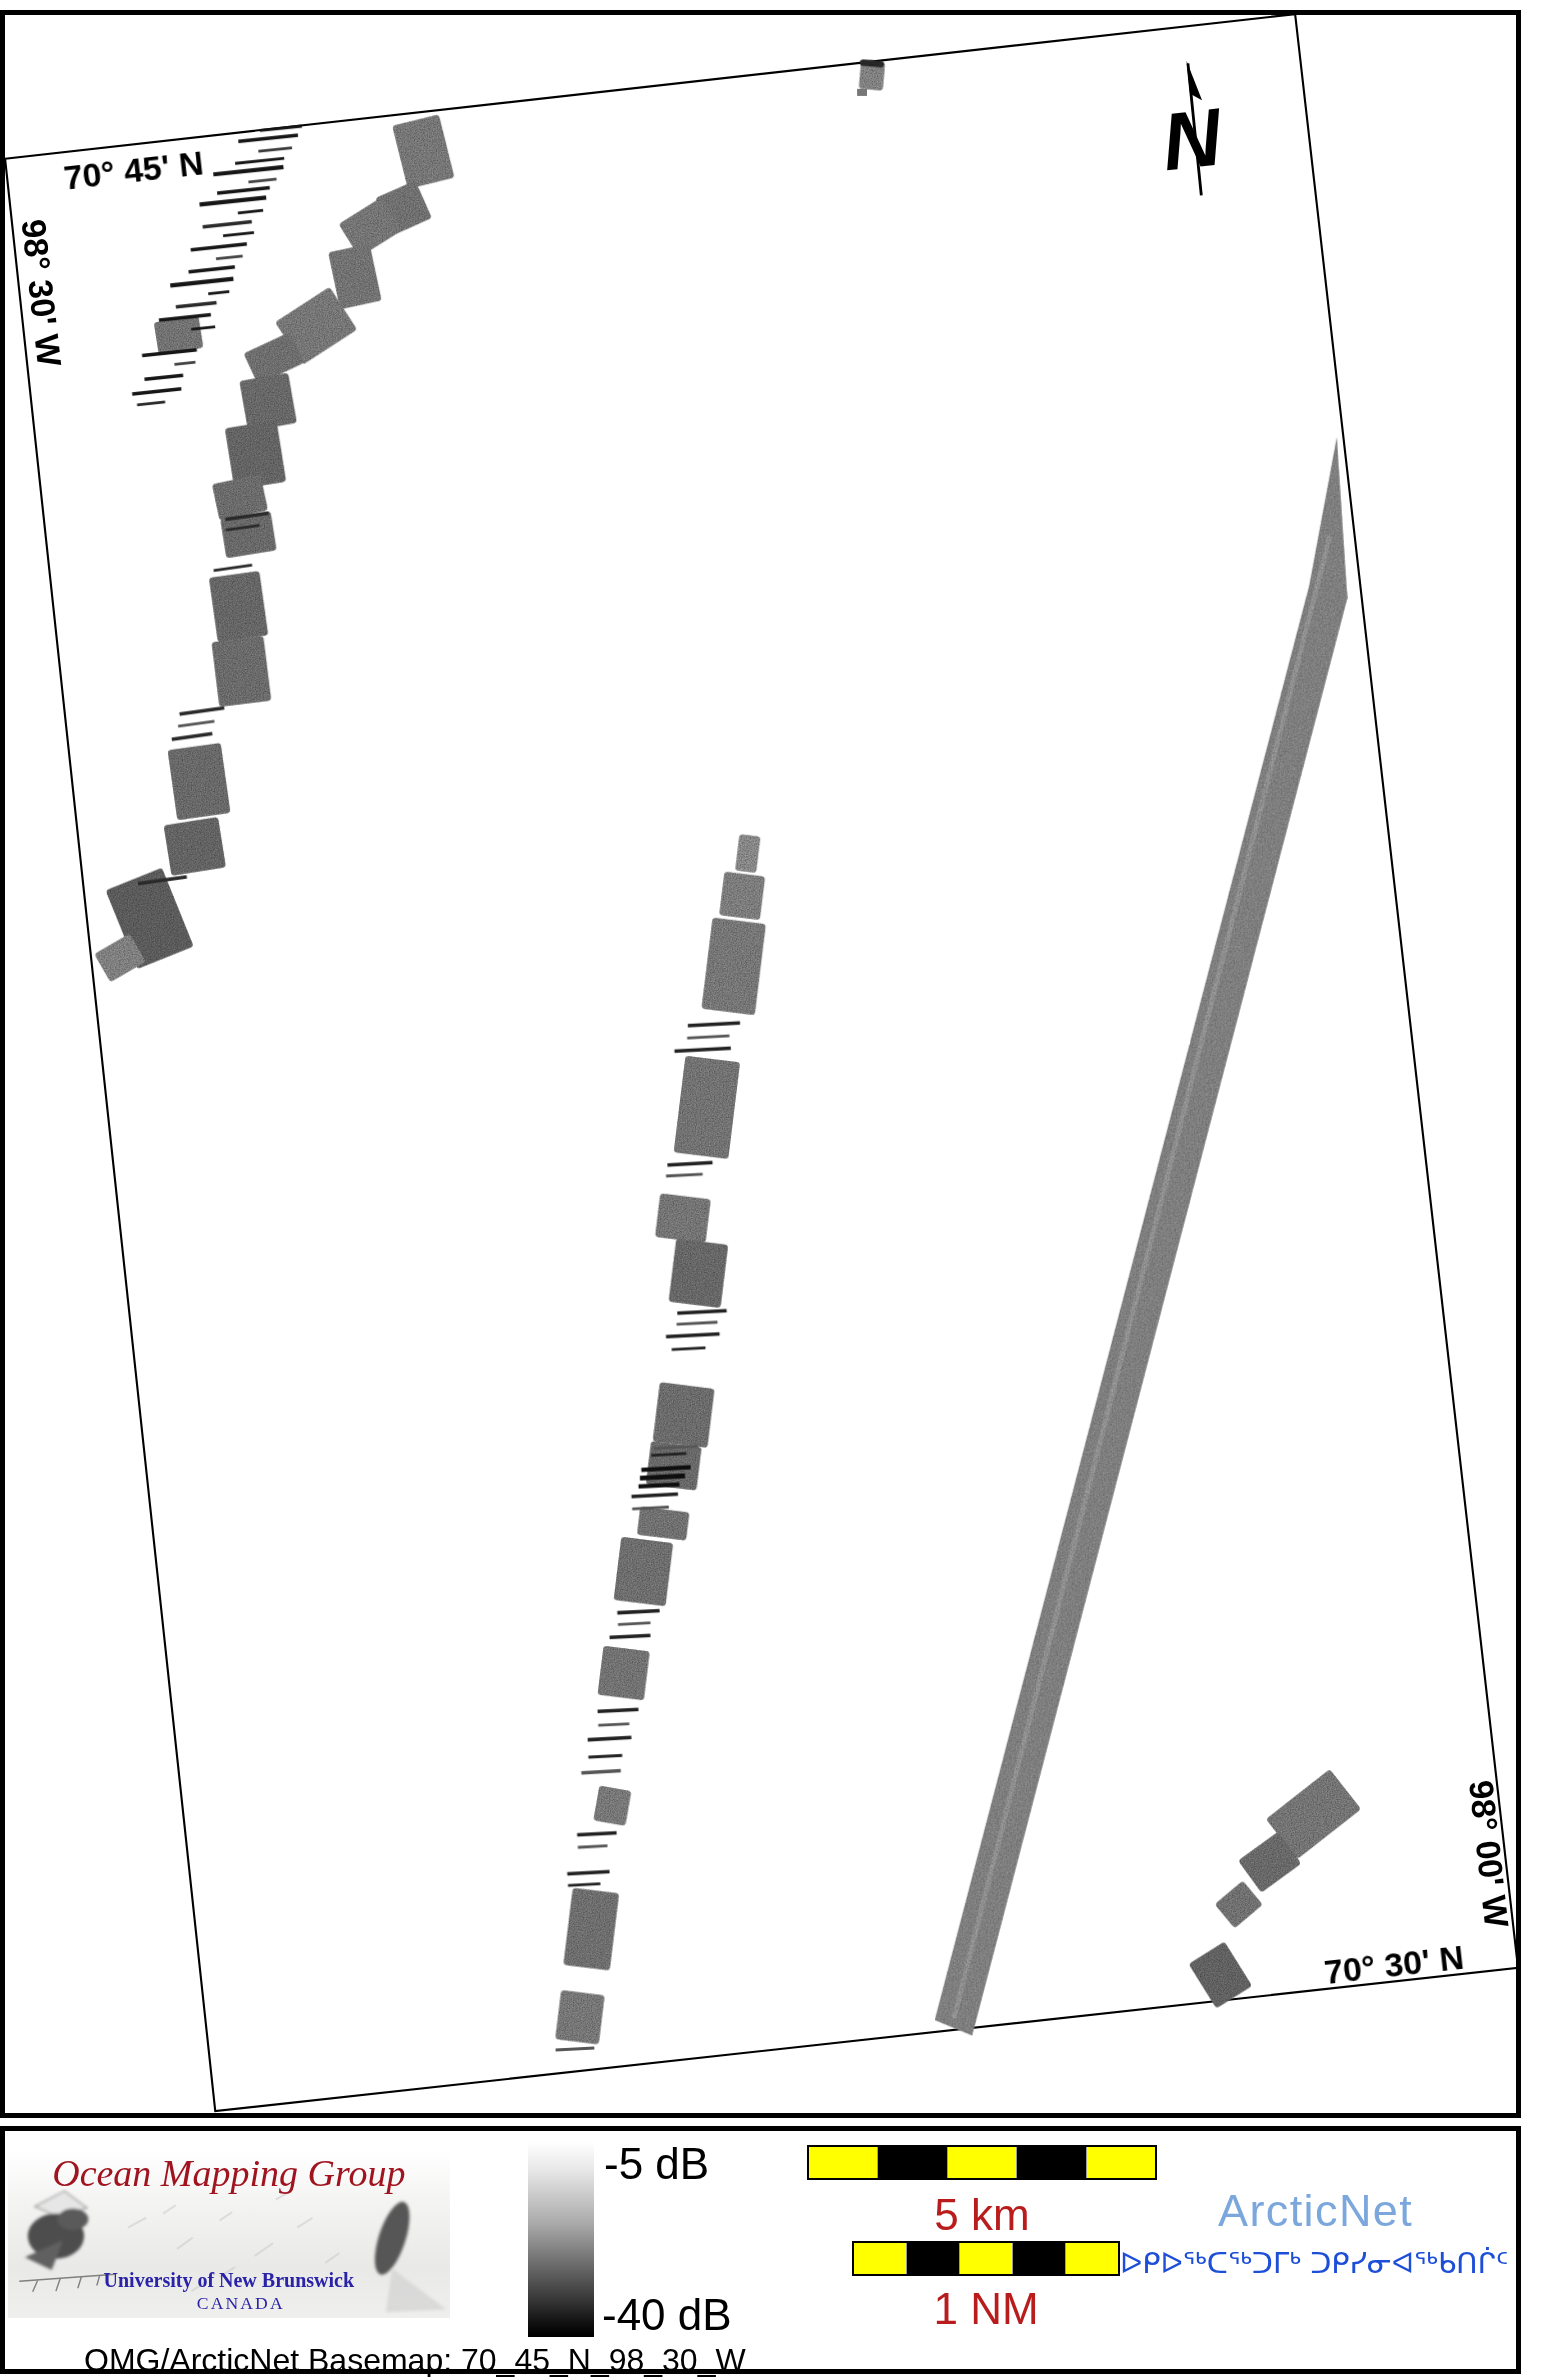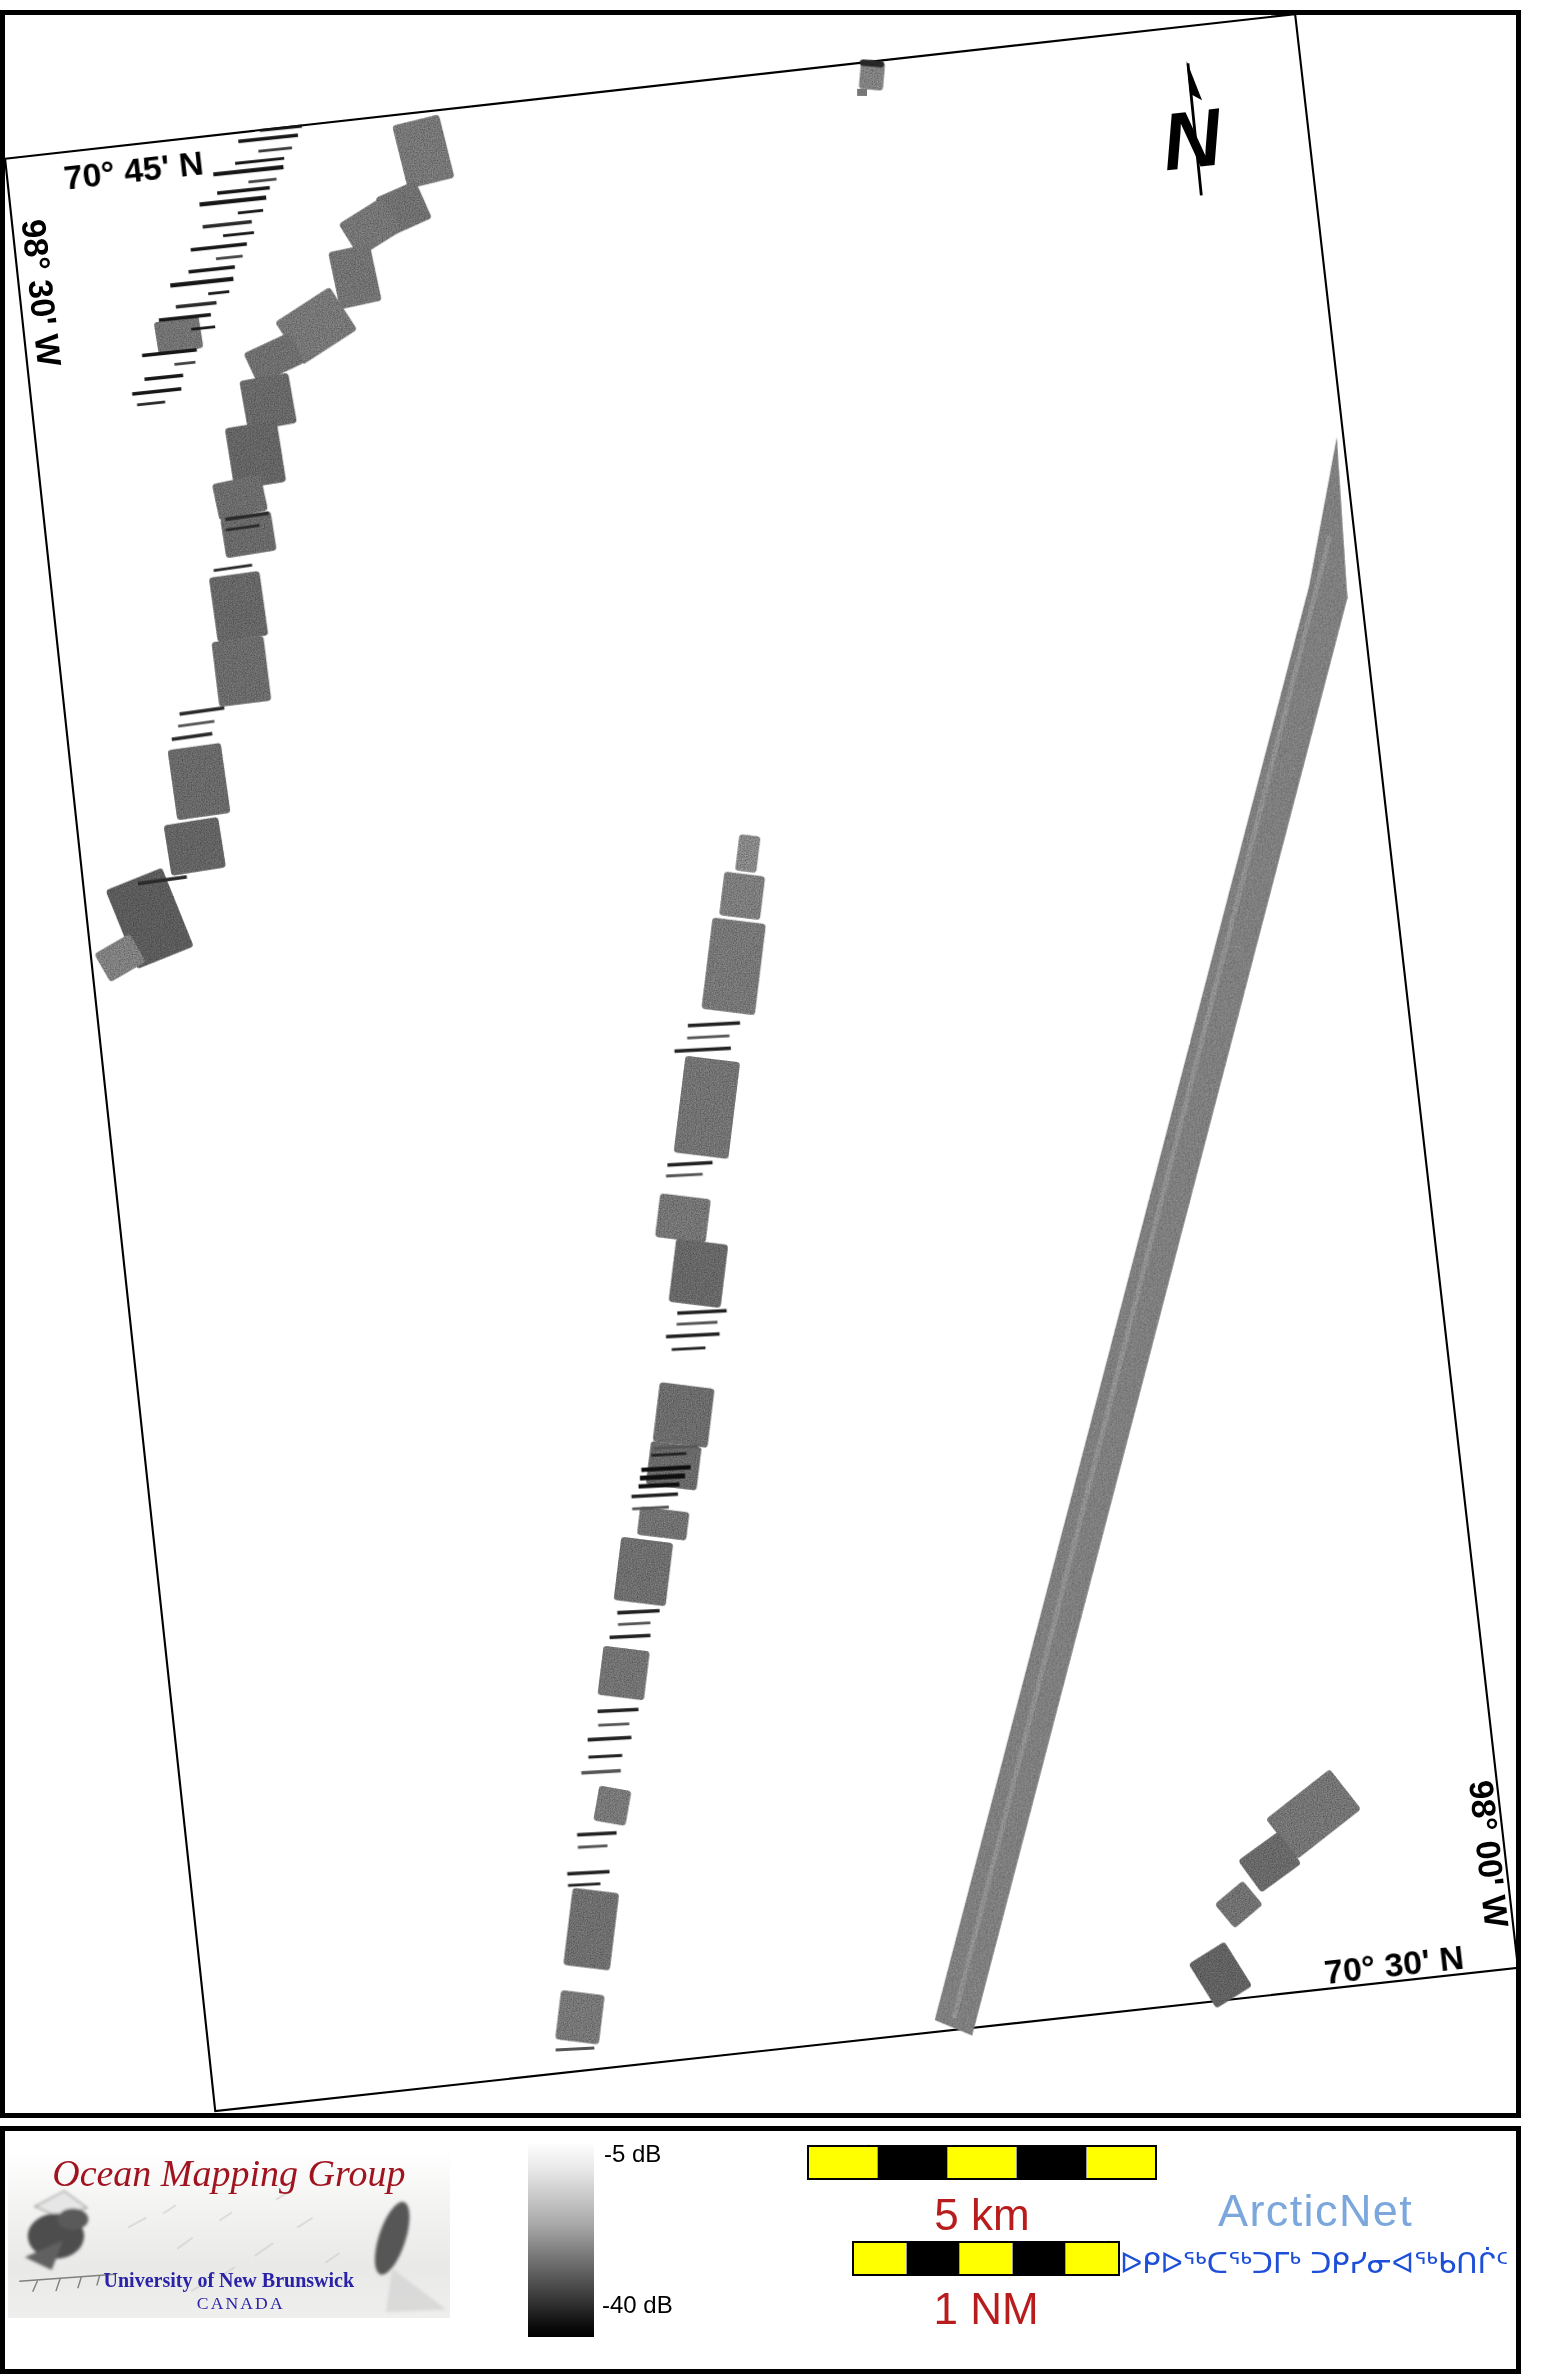--- a/index.html
+++ b/index.html
@@ -14,21 +14,21 @@
             background:linear-gradient(180deg,#ffffff 0%,#f4f4f3 30%,#e9e9e8 70%,#efefee 100%);}
   .omg-title{position:absolute;left:0;top:1.4px;width:100%;text-align:center;
              font-family:"Liberation Serif",serif;font-style:italic;font-weight:normal;
              font-size:38px;color:#a01420;white-space:nowrap;}
   .omg-unb{position:absolute;left:0;top:119px;width:100%;text-align:center;
            font-family:"Liberation Serif",serif;font-weight:bold;font-size:20px;color:#2a23a8;}
   .omg-canada{position:absolute;left:0;top:143px;width:100%;text-align:center;
               font-family:"Liberation Serif",serif;font-size:17.6px;letter-spacing:2.1px;color:#2a23a8;padding-left:12px;}
   .colorbar{left:528px;top:2142px;width:66px;height:195px;
             background:linear-gradient(180deg,#ffffff 0%,#e6e6e6 15%,#a9a9a9 42%,#6e6e6e 62%,#333333 82%,#0a0a0a 95%,#000 100%);}
-  .cb-label{font-size:24px;color:#000;white-space:nowrap;line-height:1;}
+  .cb-label{font-size:44px;color:#000;white-space:nowrap;line-height:1;}
   .cb-top{left:604px;top:2142px;}
   .cb-bottom{left:602px;top:2293px;}
   .scalebar{box-sizing:border-box;border:2.8px solid #000;display:flex;height:35px;background:#000;}
   .sb-seg{flex:1 1 0;border-left:0.7px solid #9a9a9a;}
   .sb-seg:first-child{border-left:none;}
   .sb5{left:807px;top:2145px;width:350px;}
   .sb1{left:852px;top:2241px;width:268px;}
   .sb-label{font-size:44px;color:#b91c1c;text-align:center;line-height:1;}
   .sb5-label{left:807px;top:2193px;width:350px;}
   .sb1-label{left:852px;top:2287px;width:268px;text-align:center;}
@@ -246,15 +246,16 @@
       <span class="sb-seg" style="background: rgb(0, 0, 0);"></span>
       <span class="sb-seg" style="background: rgb(255, 255, 0);"></span>
       <span class="sb-seg" style="background: rgb(0, 0, 0);"></span>
       <span class="sb-seg" style="background: rgb(255, 255, 0);"></span>
     </div>
   <div class="abs sb-label sb1-label">1 NM</div>
 
   <div class="abs arcticnet">ArcticNet</div>
   <div class="abs syllabics">ᐅᑭᐅᖅᑕᖅᑐᒥᒃ ᑐᑭᓯᓂᐊᖅᑲᑎᒌᑦ</div>
 
+  <div class="abs caption caption-left">OMG/ArcticNet Basemap: 70_45_N_98_30_W</div>
 
 </div>
 
 
 </body></html>

